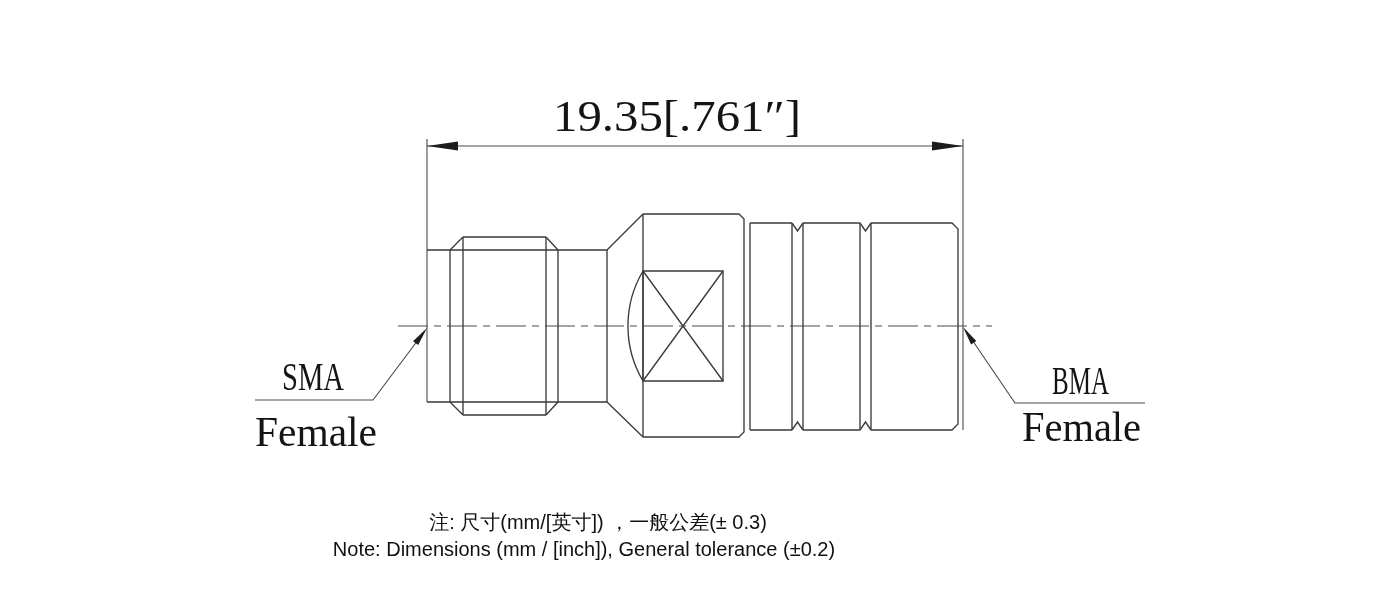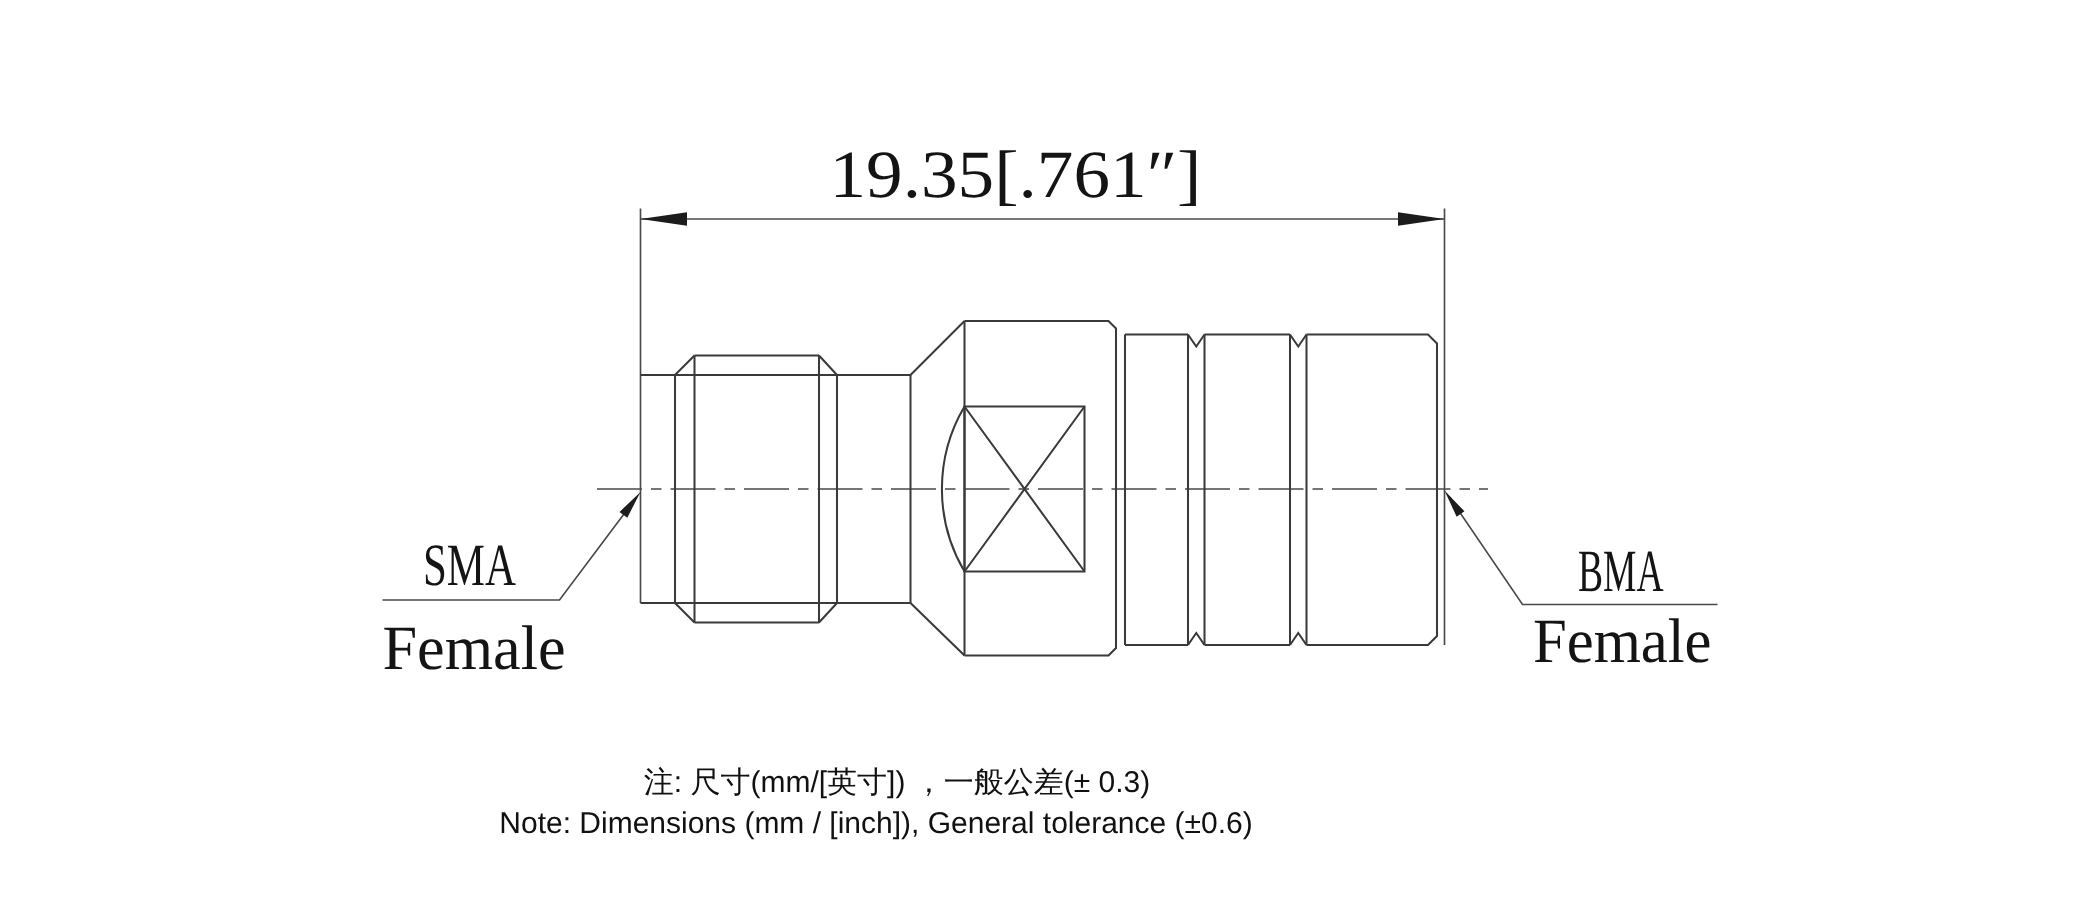--- a/index.html
+++ b/index.html
@@ -147,16 +147,16 @@
       <path class="thin" d="M1145 403 H1015 L966 331"></path>
       <polygon class="arrow" points="963,327 976.3,340.9 971.1,344.5"></polygon>
       <text class="cadtext" x="1052" y="394" font-size="40" textLength="57" lengthAdjust="spacingAndGlyphs">BMA</text>
       <text class="cadtext" x="1022" y="441" font-size="42" textLength="119" lengthAdjust="spacingAndGlyphs">Female</text>
     </g>
 
   </svg>
 
   <div class="notes">
     <div class="note-line1">注: 尺寸(mm/[英寸]) ，一般公差(± 0.3)</div>
-    <div class="note-line2">Note: Dimensions (mm / [inch]), General tolerance (±0.6)</div>
+    <div class="note-line2">Note: Dimensions (mm / [inch]), General tolerance (±0.2)</div>
   </div>
 
 </div>
 
 </body></html>

